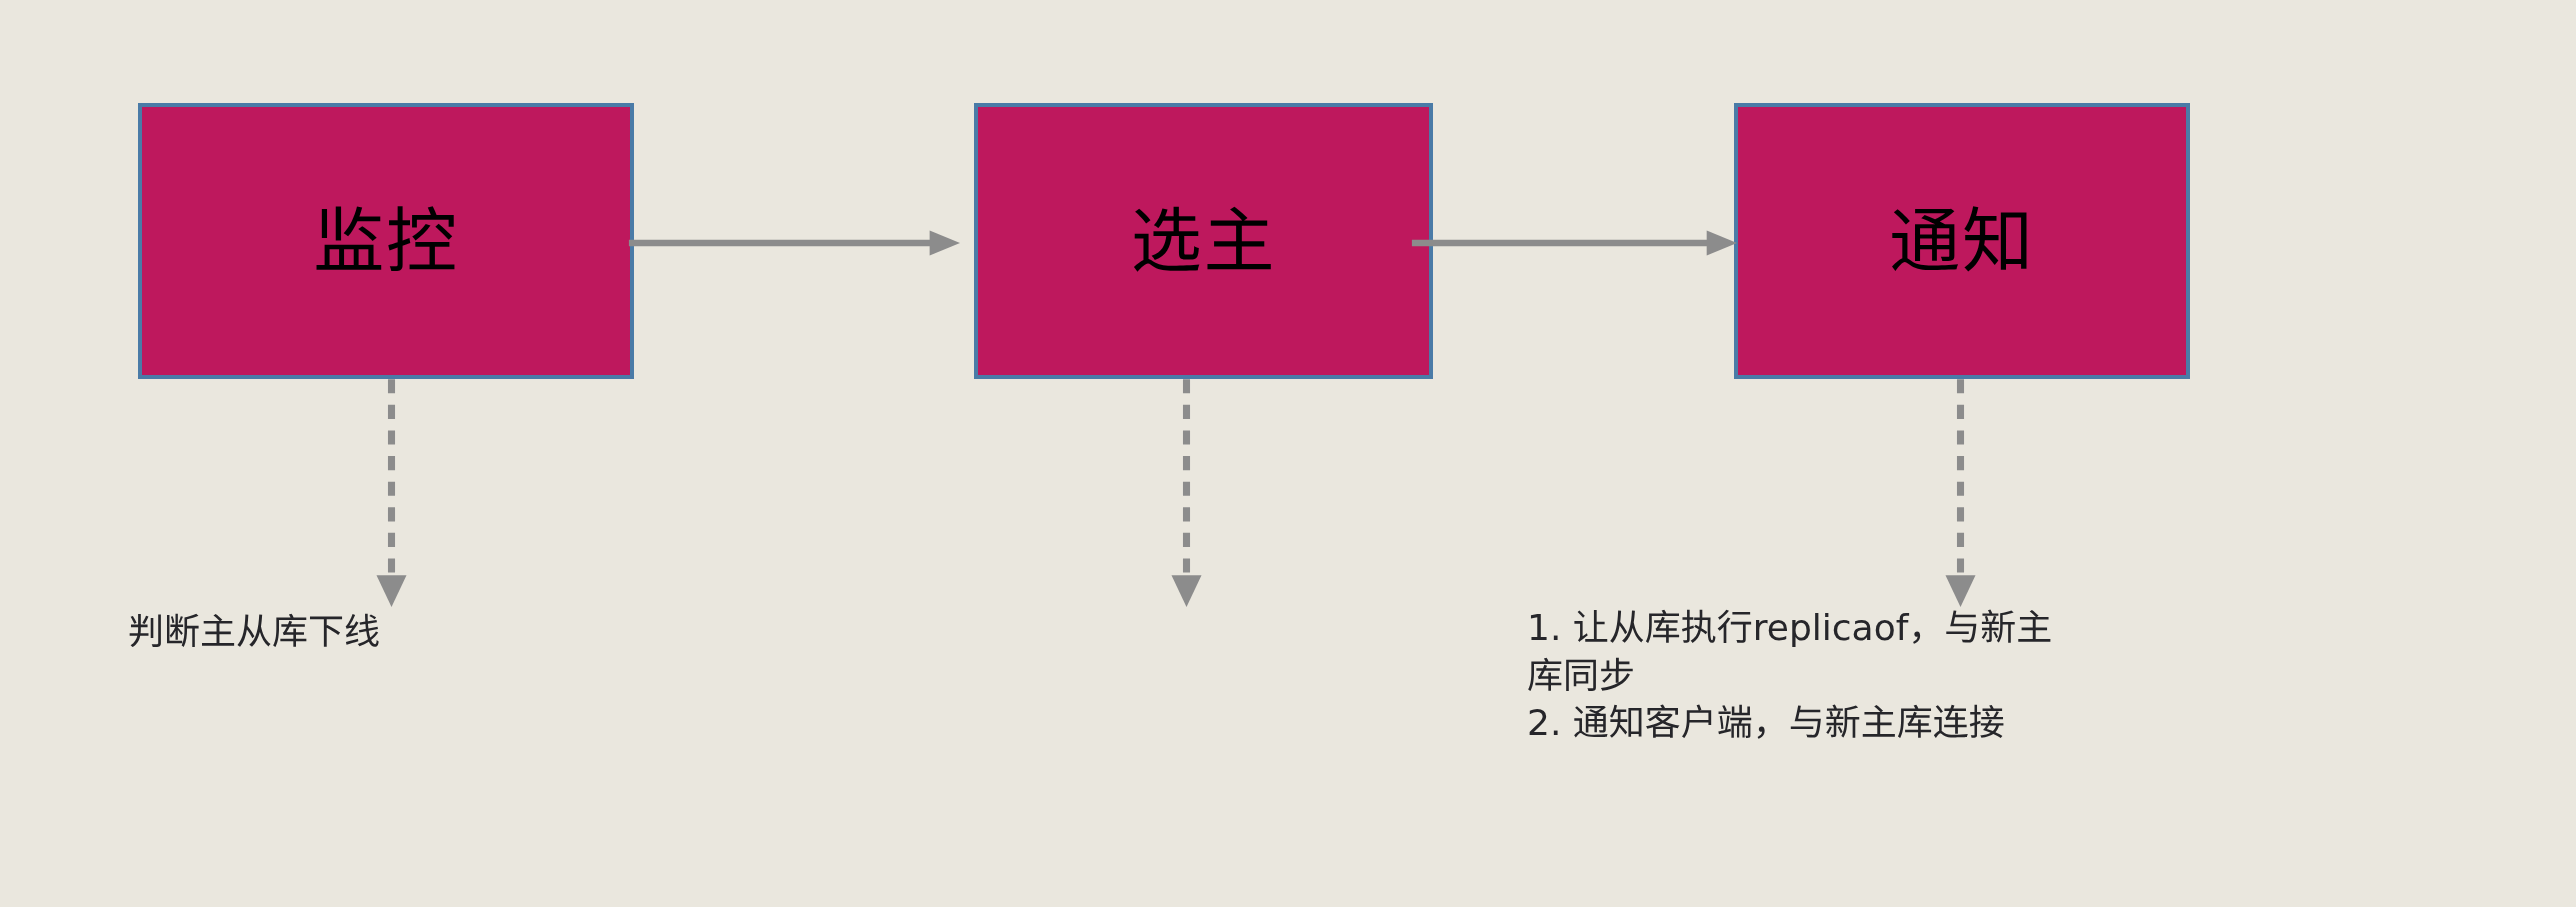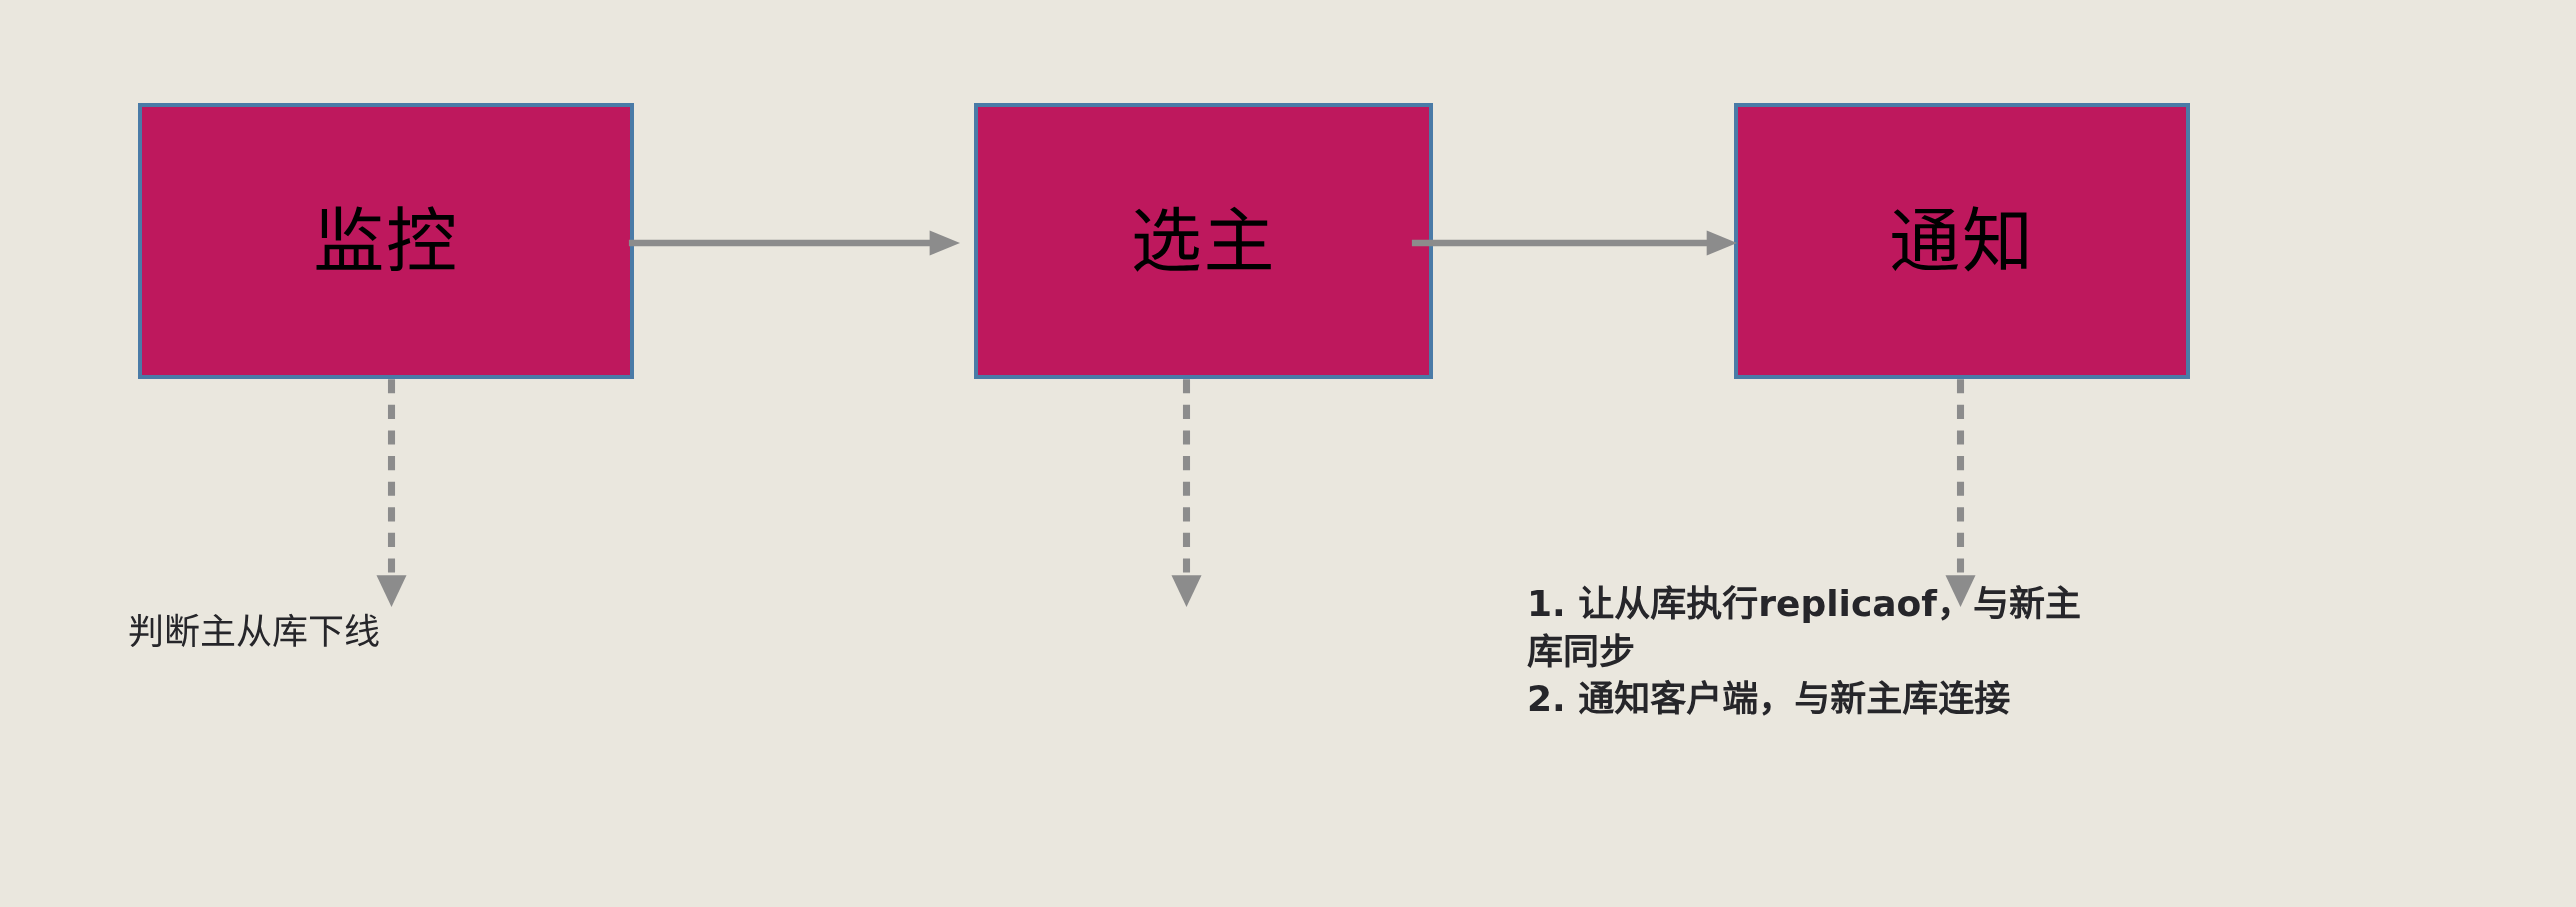--- a/index.html
+++ b/index.html
@@ -63,21 +63,21 @@
   .caption {
     position: absolute;
     color: #26262A;
     font-size: 36px;
     line-height: 1.32;
     white-space: pre-line;
     font-family: "DejaVu Sans", "Liberation Sans", sans-serif;
   }
   #caption-monitor { left: 128px;  top: 608px; width: 553px; }
   #caption-elect   { left: 980px; top: 608px; width: 410px; }
-  #caption-notify  { left: 1527px; top: 580px; width: 963px; font-weight: bold; }
+  #caption-notify  { left: 1527px; top: 604px; width: 963px; }
 </style>
 </head>
 <body>
 
 <div id="diagram-root">
 
   <div class="stage-box" id="box-monitor">
     <span class="stage-label">监控</span>
   </div>
 

